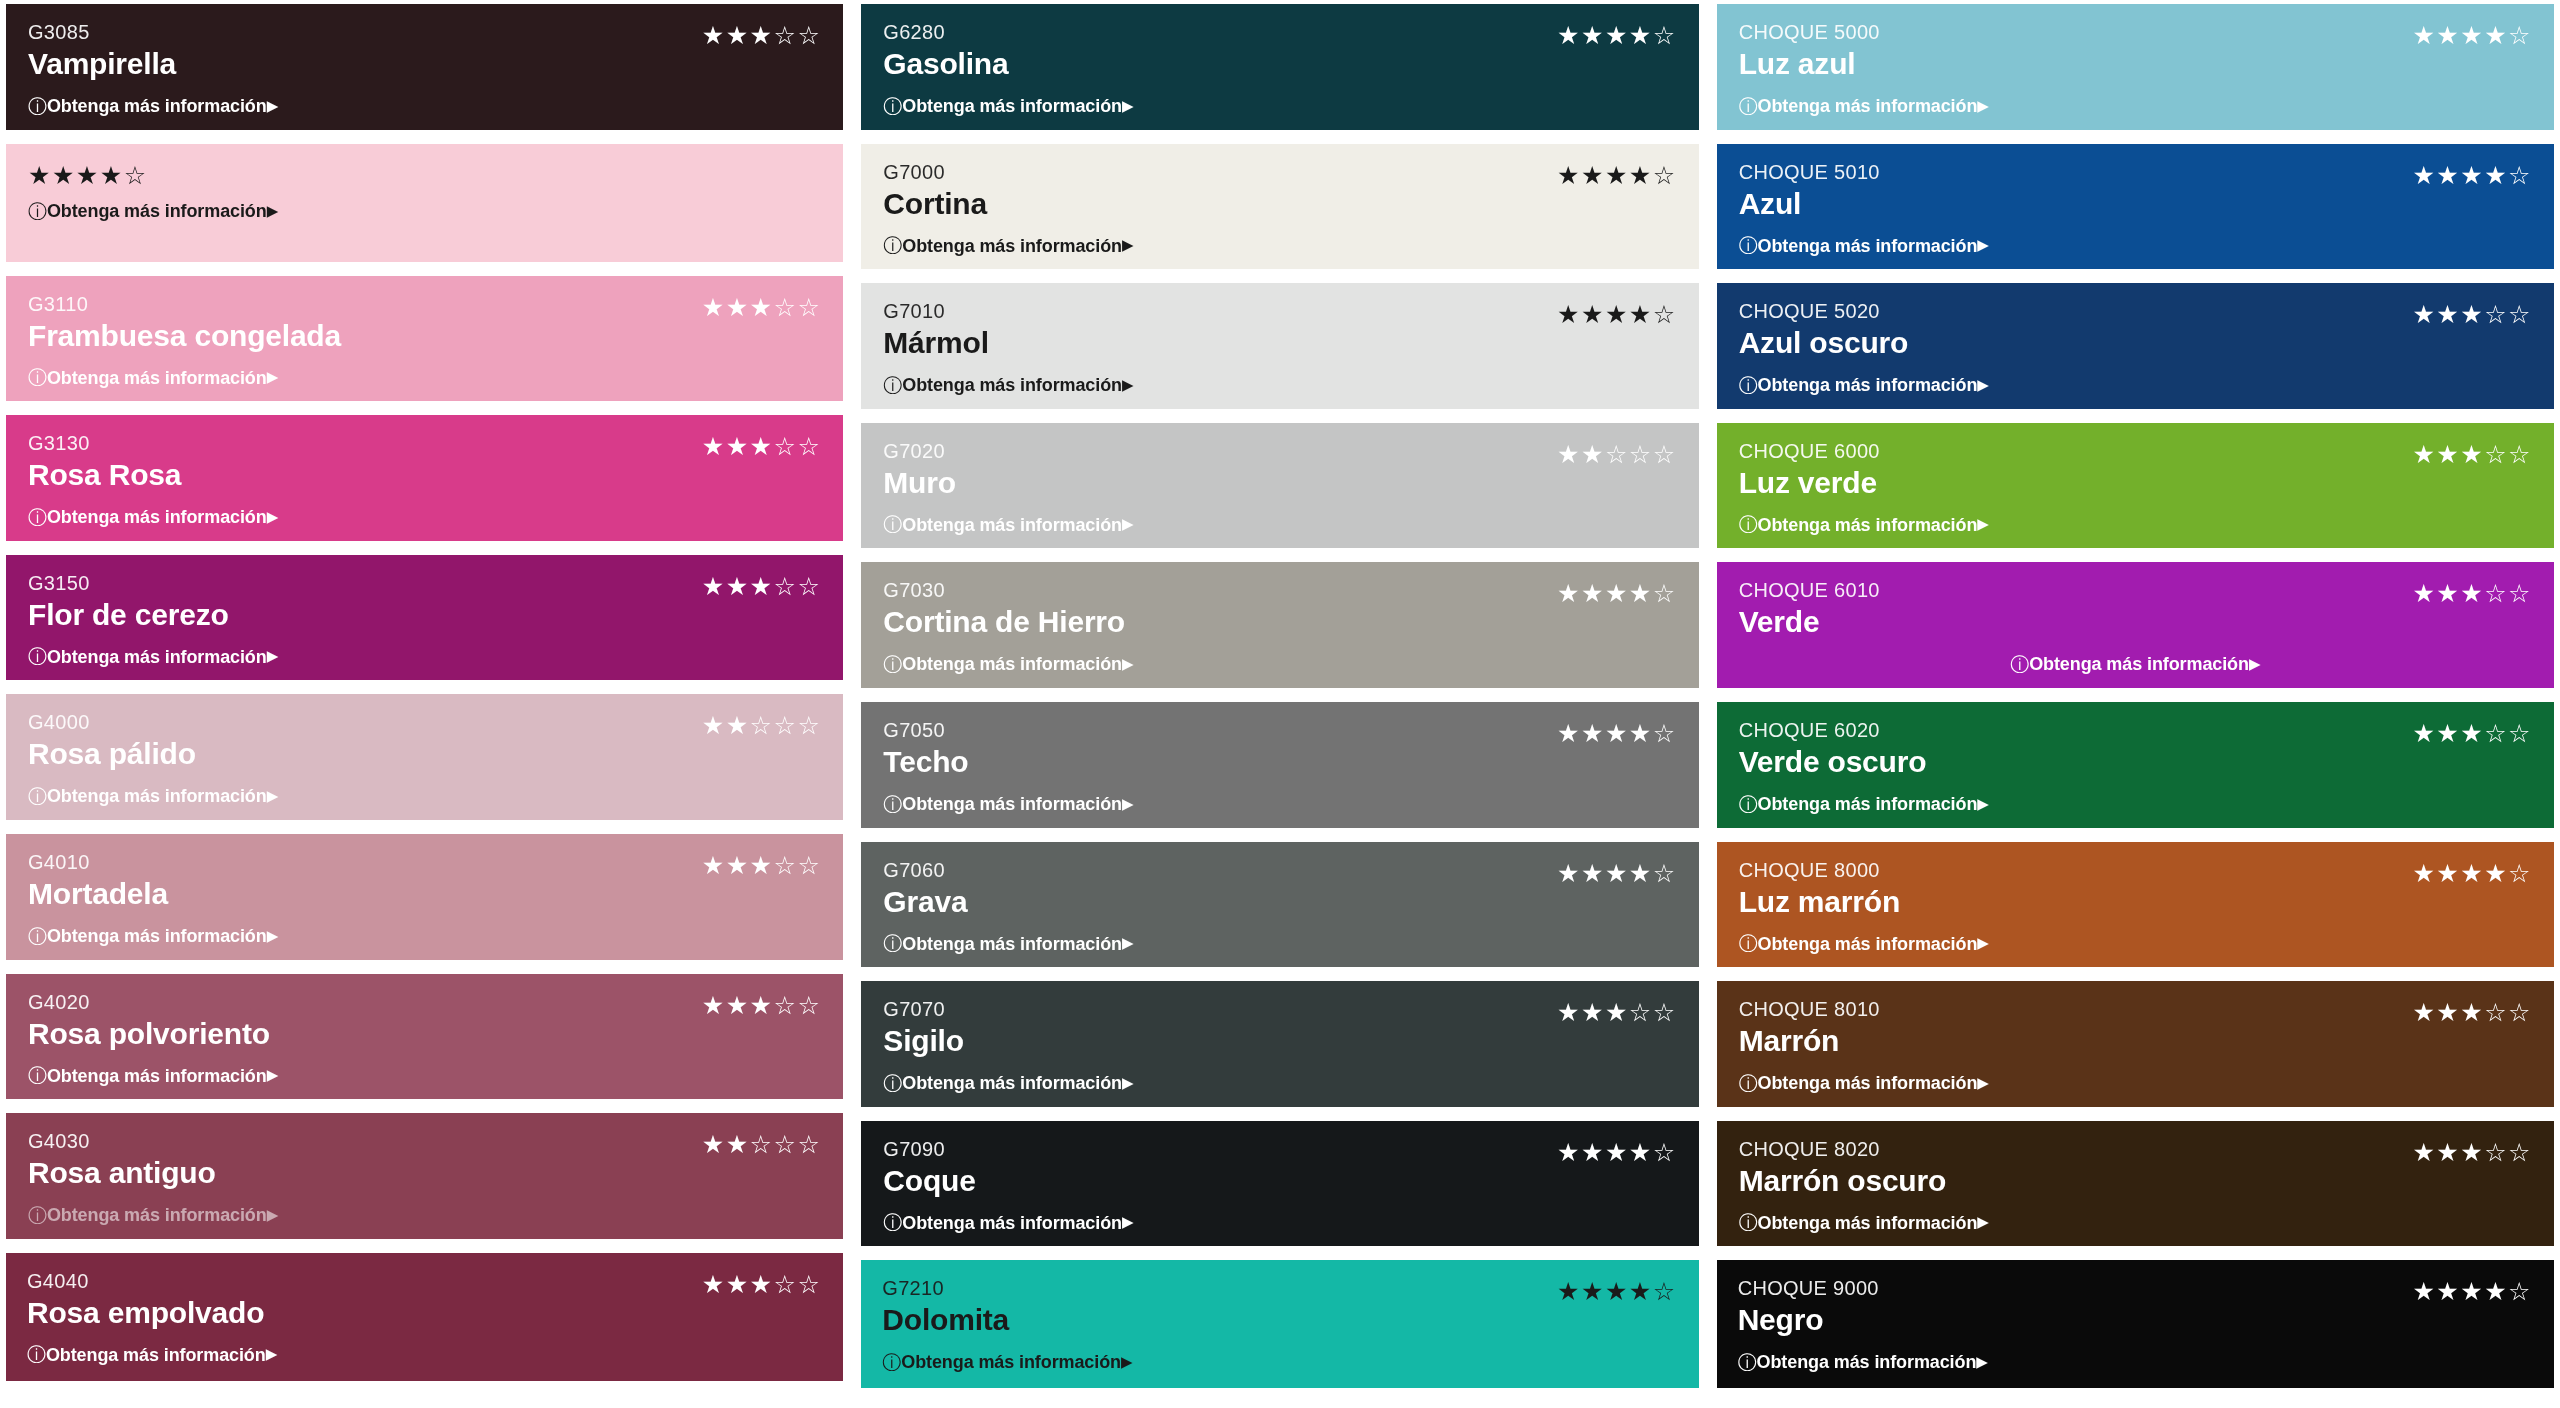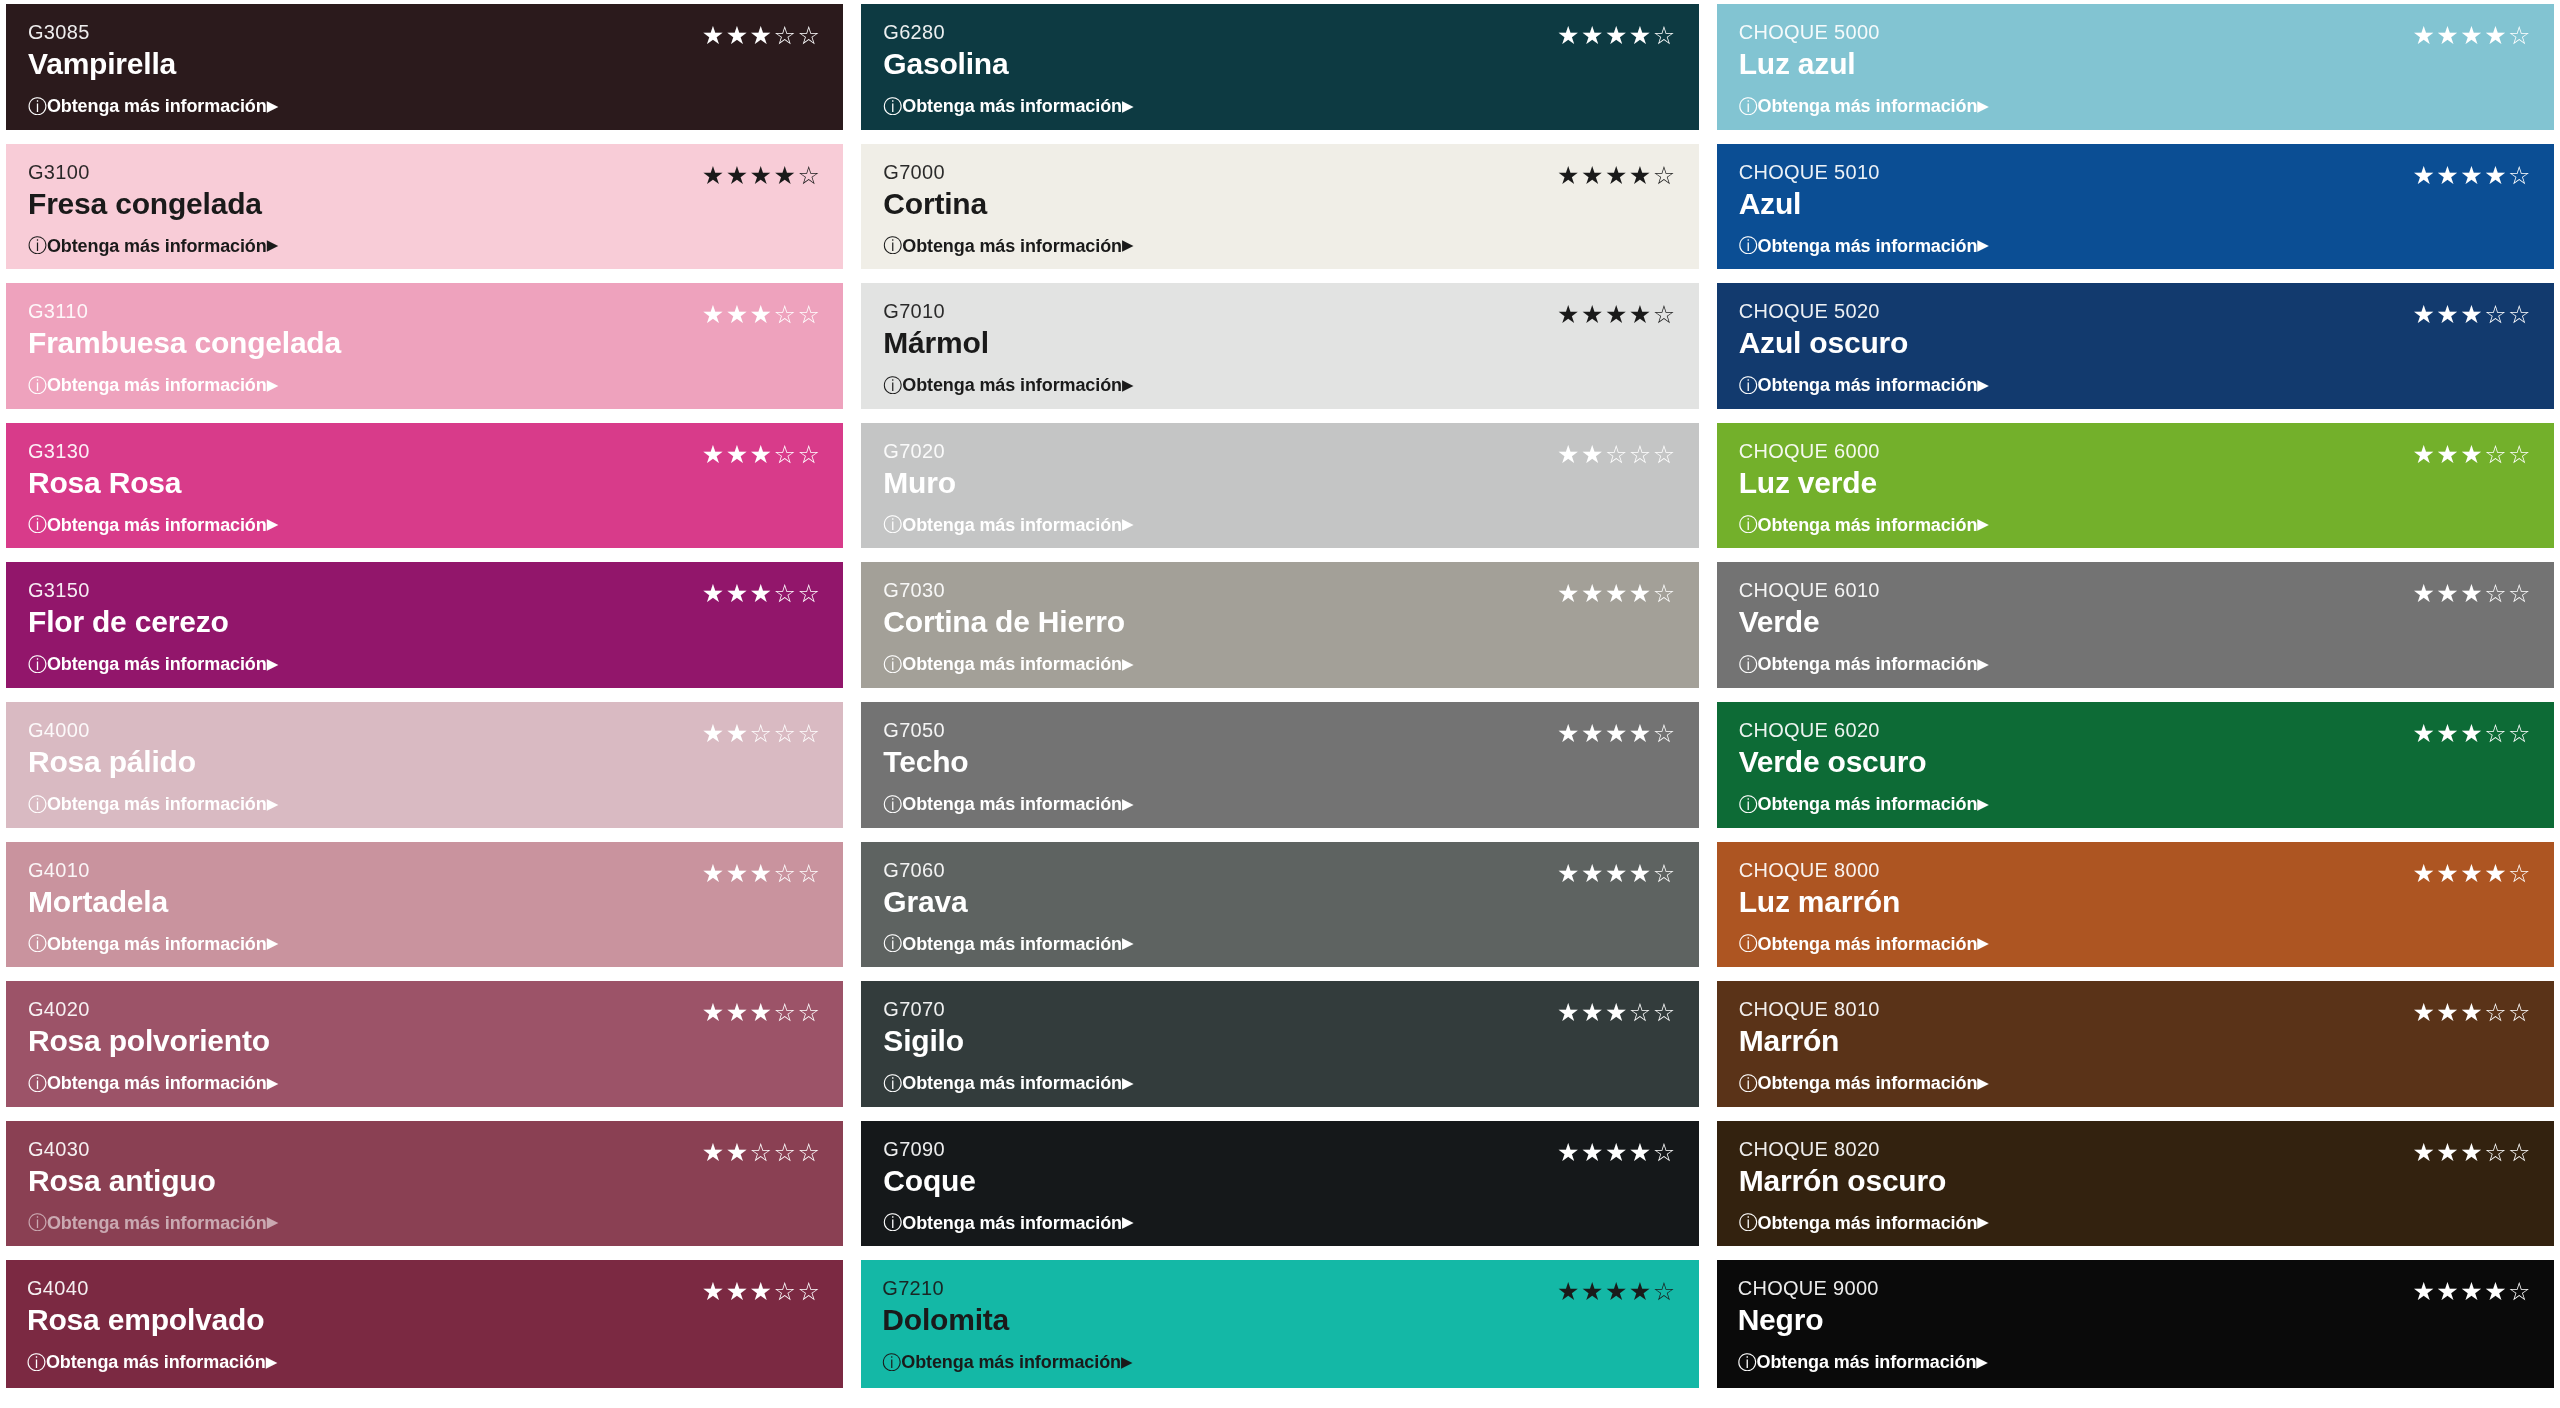--- a/index.html
+++ b/index.html
@@ -102,24 +102,20 @@
           <div class="stars">★★★☆☆</div>
         </div>
         <a class="more" style="color: rgb(255, 255, 255); text-decoration: none;">
           <span class="info-icon">ⓘ</span>
           <span>Obtenga más información</span>
           <span class="arrow-icon">▶</span>
         </a>
       </div>
       <div class="swatch" style="background: rgb(248, 204, 215); color: rgb(26, 26, 26);">
         <div class="swatch-head">
-          <div class="swatch-text">
-            <div class="code">G3100</div>
-            <div class="name">Fresa congelada</div>
-          </div>
           <div class="stars">★★★★☆</div>
         </div>
         <a class="more" style="color: rgb(26, 26, 26); text-decoration: none;">
           <span class="info-icon">ⓘ</span>
           <span>Obtenga más información</span>
           <span class="arrow-icon">▶</span>
         </a>
       </div>
       <div class="swatch" style="background: rgb(238, 162, 189); color: rgb(255, 255, 255);">
         <div class="swatch-head">
@@ -426,21 +422,21 @@
             <div class="name">Luz verde</div>
           </div>
           <div class="stars">★★★☆☆</div>
         </div>
         <a class="more" style="color: rgb(255, 255, 255); text-decoration: none;">
           <span class="info-icon">ⓘ</span>
           <span>Obtenga más información</span>
           <span class="arrow-icon">▶</span>
         </a>
       </div>
-      <div class="swatch" style="background: #737373; color: rgb(255, 255, 255);">
+      <div class="swatch" style="background: #a21caf; color: rgb(255, 255, 255); align-items: center;">
         <div class="swatch-head">
           <div class="swatch-text">
             <div class="code">CHOQUE 6010</div>
             <div class="name">Verde</div>
           </div>
           <div class="stars">★★★☆☆</div>
         </div>
         <a class="more" style="color: rgb(255, 255, 255); text-decoration: none;">
           <span class="info-icon">ⓘ</span>
           <span>Obtenga más información</span>

